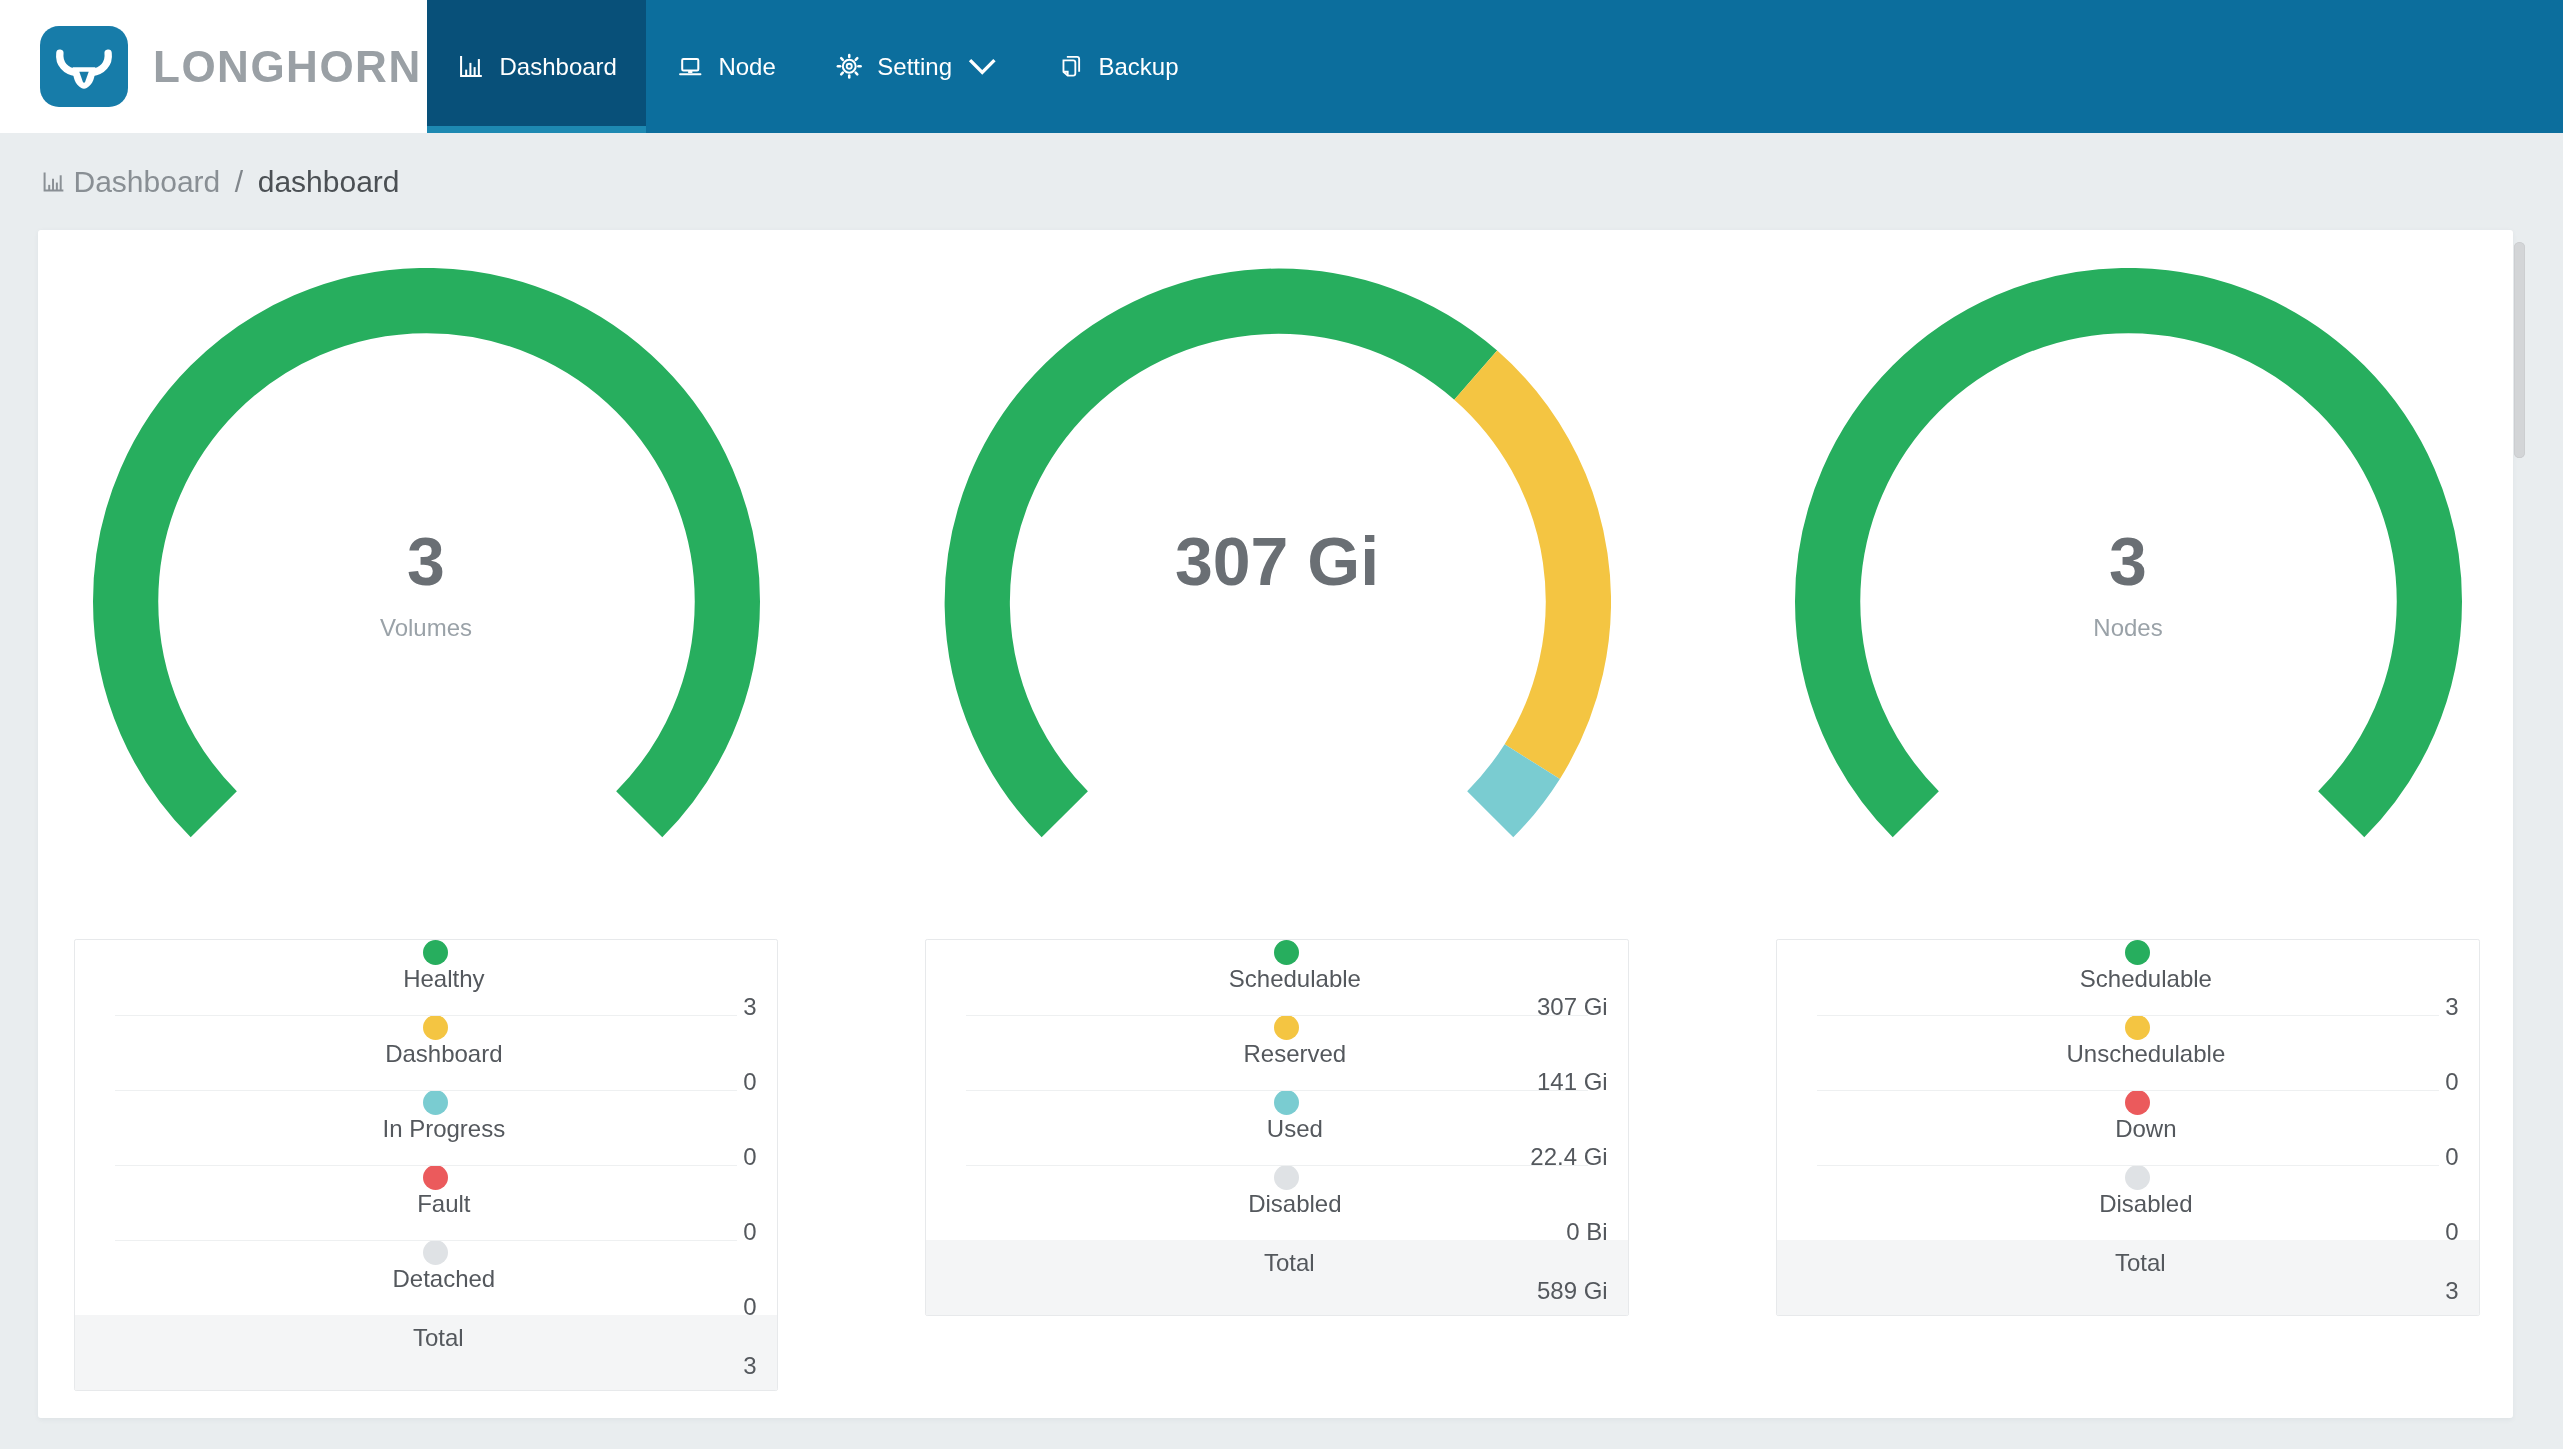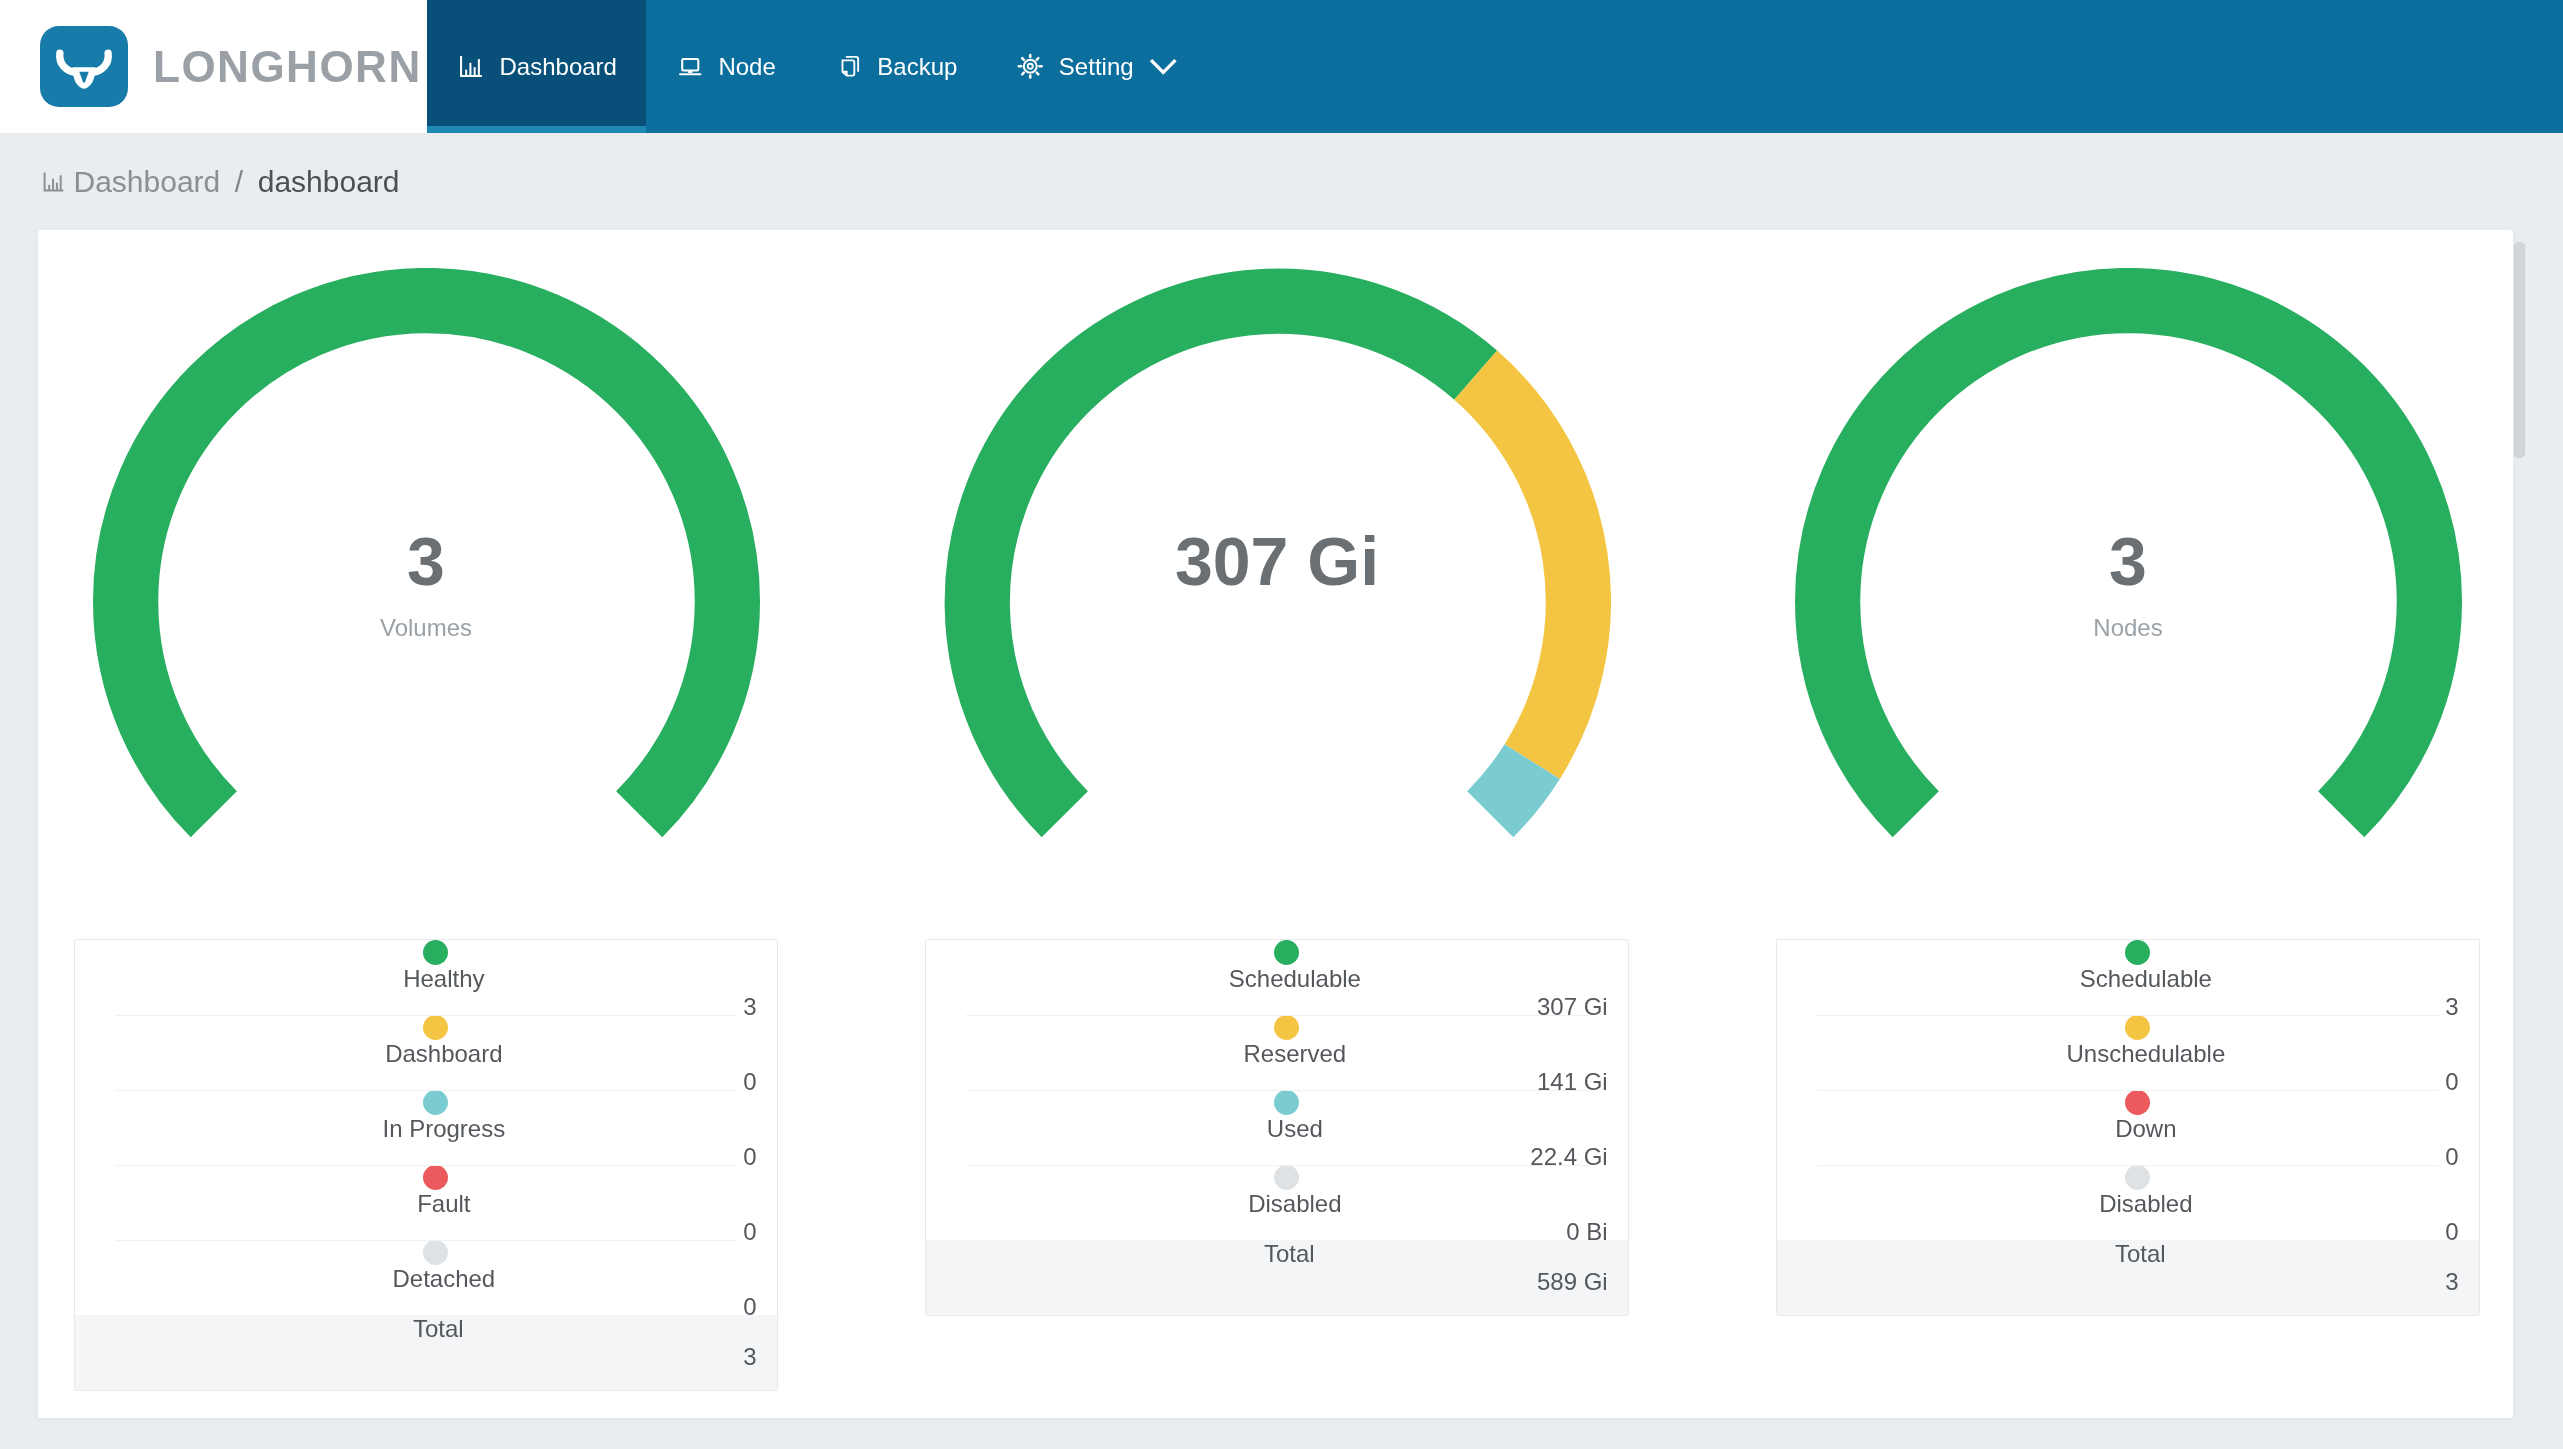--- a/index.html
+++ b/index.html
@@ -43,21 +43,21 @@
   .g-sub{position:absolute;left:0;right:0;top:360px;transform:translateY(-50%);text-align:center;
          font-size:24px;color:#9aa2a8;}
   
   .legend{margin-top:91px;border:1.5px solid #e7e9eb;border-radius:2.2px;background:#fff;}
   .legend-row{position:relative;height:75px;display:flex;align-items:center;padding:0 20.3px 0 40px;font-size:24px;color:#54585d;flex-direction:column;}
   .legend-row:not(:first-child):not(.total)::before{
     content:"";position:absolute;top:0;left:40px;right:40px;height:1.5px;background:#eef0f1;}
   .dot{width:25px;height:25px;border-radius:50%;flex:none;background:#ccc;}
   .lbl{margin-left:16px;}
   .val{margin-left:auto;color:#54585d;}
-  .legend-row.total{background:#f4f5f6;padding-left:29px;}
+  .legend-row.total{background:#f4f5f6;padding-left:29px;justify-content:center;}
   
   .scroll-thumb{position:absolute;left:2514px;top:242px;width:11px;height:216px;border-radius:5.8px;
     background:#d3d5d7;box-shadow:inset 0 0 0 0.7px #c9cbcd;cursor:pointer;}
 </style>
 </head>
 <body>
 
 <header class="topnav">
   <div class="brand-box">
     <span class="logo-sq">
@@ -83,28 +83,20 @@
       </svg>
       <span>Dashboard</span>
     </div>
     <div class="nav-item">
       <svg viewBox="0 0 36 36" fill="none" stroke="#ffffff" stroke-width="2.4">
         <rect x="8.5" y="9.5" width="19" height="13.5" rx="1.5"></rect>
         <path d="M6,27.5 H30" stroke-linecap="round"></path>
         <path d="M15.5,24.8 H20.5"></path>
       </svg>
       <span>Node</span>
-    </div>
-    <div class="nav-item">
-      <svg viewBox="0 0 36 36" fill="none" stroke="#ffffff" stroke-width="2.2">
-        <path d="M14,7 H26 Q28.5,7 28.5,9.5 V24.5"></path>
-        <path d="M10,11 H21.5 Q24,11 24,13.5 V26.5 Q24,29 21.5,29 H15 L10,24.5 V11 Z"></path>
-        <path d="M10,24.5 H15 V29"></path>
-      </svg>
-      <span>Backup</span>
     </div>
     <div class="nav-item">
       <svg viewBox="0 0 36 36" fill="none" stroke="#ffffff">
         <circle cx="18" cy="18" r="7.6" stroke-width="2.4"></circle>
         <circle cx="18" cy="18" r="3" stroke-width="2.2"></circle>
         <g stroke-width="3" stroke-linecap="round">
           <path d="M18,7.2 V4.6"></path>
             <path d="M18,28.8 V31.4"></path>
           <path d="M7.2,18 H4.6"></path>
             <path d="M28.8,18 H31.4"></path>
@@ -112,20 +104,28 @@
             <path d="M25.6,25.6 L27.5,27.5"></path>
           <path d="M10.4,25.6 L8.5,27.5"></path>
             <path d="M25.6,10.4 L27.5,8.5"></path>
         </g>
       </svg>
       <span>Setting</span>
       <svg class="chev" viewBox="0 0 20 12" width="19" height="11.6" fill="none" stroke="#ffffff" stroke-width="2.2">
         <path d="M2,2 L10,10 L18,2"></path>
       </svg>
     </div>
+    <div class="nav-item">
+      <svg viewBox="0 0 36 36" fill="none" stroke="#ffffff" stroke-width="2.2">
+        <path d="M14,7 H26 Q28.5,7 28.5,9.5 V24.5"></path>
+        <path d="M10,11 H21.5 Q24,11 24,13.5 V26.5 Q24,29 21.5,29 H15 L10,24.5 V11 Z"></path>
+        <path d="M10,24.5 H15 V29"></path>
+      </svg>
+      <span>Backup</span>
+    </div>
   </nav>
 </header>
 
 <div class="breadcrumb">
   <svg viewBox="0 0 36 36" fill="none" stroke="#8a9095" stroke-width="2.6">
     <path d="M6,6 V29.5 H30.5"></path>
     <path d="M12,29.5 V22"></path>
       <path d="M17,29.5 V14"></path>
       <path d="M22,29.5 V19"></path>
       <path d="M27,29.5 V9.5"></path>

